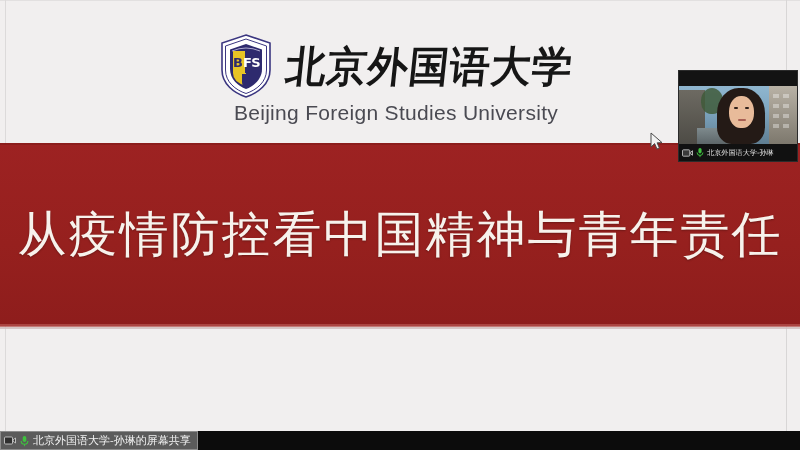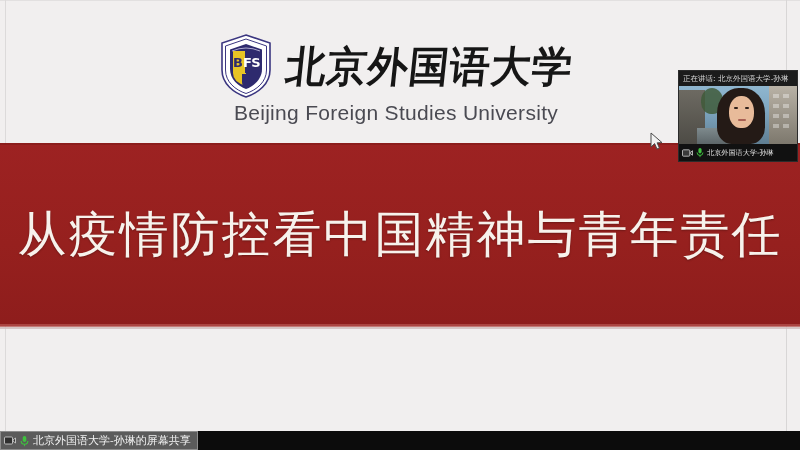--- a/index.html
+++ b/index.html
@@ -245,23 +245,20 @@
         <rect x="2.7" y="1" width="3.6" height="6" rx="1.8" fill="#3ec13e"></rect>
         <path d="M1.2 6 a3.3 3.3 0 0 0 6.6 0" fill="none" stroke="#3ec13e" stroke-width="1.1"></path>
         <rect x="4" y="9" width="1" height="2.2" fill="#3ec13e"></rect>
       </svg>
     </span>
     <span class="label">北京外国语大学-孙琳的屏幕共享</span>
   </div>
 
   <div class="video-panel">
 
-    <div class="video-topbar">
-      <span class="t">正在讲话: 北京外国语大学-孙琳</span>
-    </div>
 
     <div class="video-feed">
       <div class="vf-bldg-l"></div>
       <div class="vf-tree"></div>
       <div class="vf-bldg-r">
         <div class="vf-win" style="left:4px;top:8px;width:6px;height:4px;"></div>
         <div class="vf-win" style="left:14px;top:8px;width:6px;height:4px;"></div>
         <div class="vf-win" style="left:4px;top:18px;width:6px;height:4px;"></div>
         <div class="vf-win" style="left:14px;top:18px;width:6px;height:4px;"></div>
         <div class="vf-win" style="left:4px;top:28px;width:6px;height:4px;"></div>

